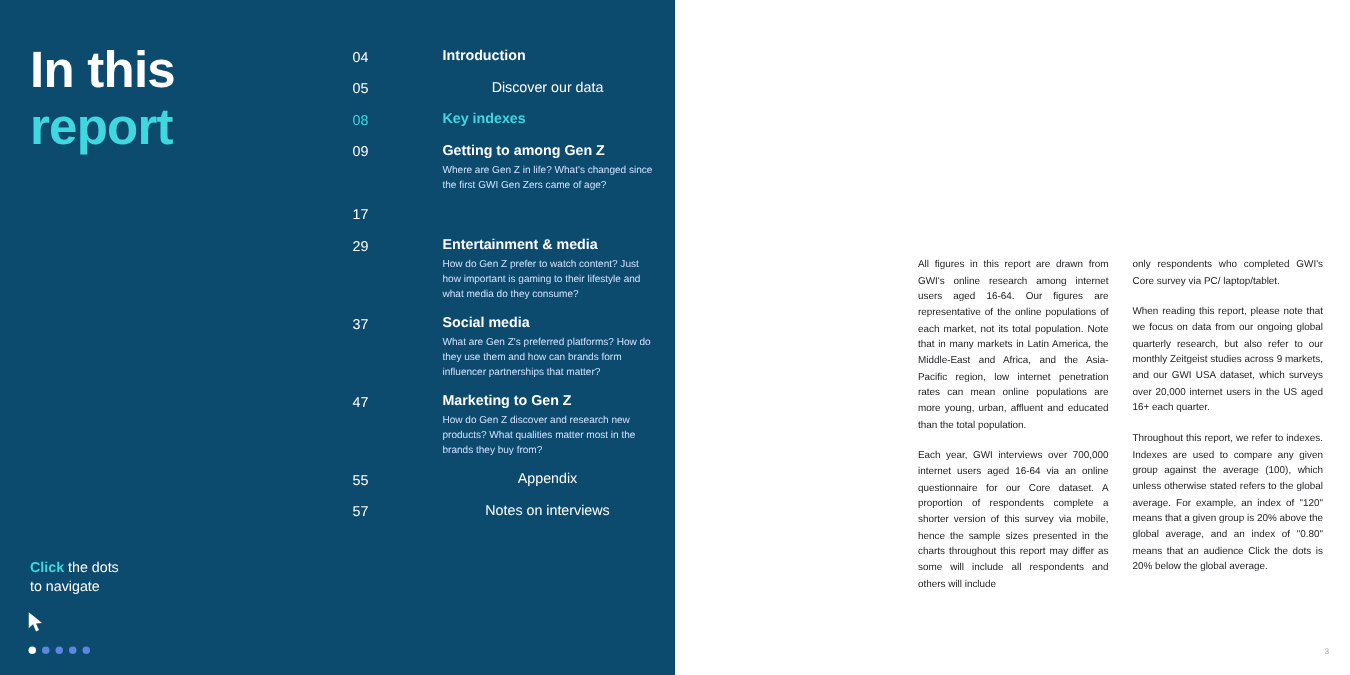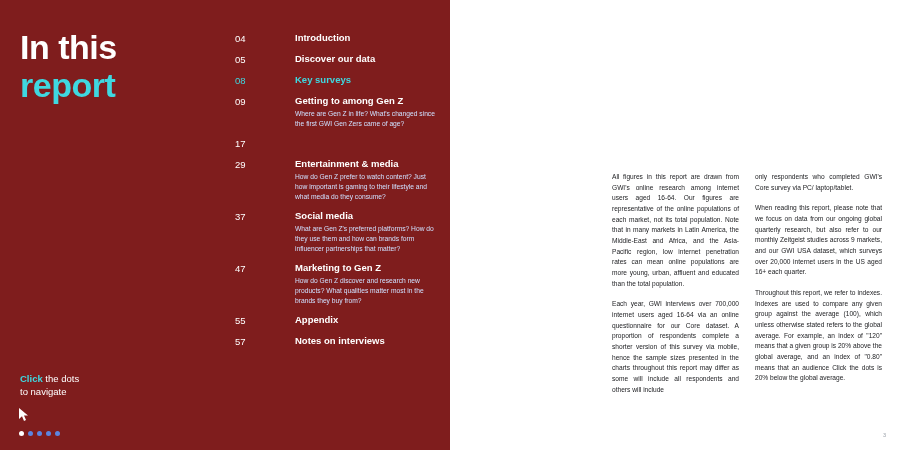--- a/index.html
+++ b/index.html
@@ -18,21 +18,21 @@
     width: 900px;
     height: 450px;
     display: flex;
   }
 
   
   .left-page {
     position: relative;
     width: 450px;
     height: 450px;
-    background: #7f1d1d;
+    background: #0c4a6e;
     color: #ffffff;
     box-sizing: border-box;
   }
   .title-block {
     position: absolute;
     left: 20px;
     top: 30px;
     line-height: 1.0;
   }
   .title-line1 {
@@ -69,21 +69,21 @@
     padding-top: 1px;
   }
   .toc-num.accent { color: #3fd8e0; }
   .toc-body { flex: 1; margin-left: 32px; }
   .toc-label {
     font-size: 9.5px;
     color: #ffffff;
     font-weight: bold;
     line-height: 1.25;
   }
-  .toc-label.plain { font-weight: bold; }
+  .toc-label.plain { font-weight: normal; text-align: center; }
   .toc-label.accent { color: #3fd8e0; }
   .toc-desc {
     font-size: 6.7px;
     line-height: 1.45;
     color: #cfe0ff;
     margin-top: 2px;
   }
 
   .click-note {
     position: absolute;
@@ -176,21 +176,21 @@
       <div class="toc-row">
         <div class="toc-num">05</div>
         <div class="toc-body">
           <div class="toc-label plain">Discover our data</div>
         </div>
       </div>
 
       <div class="toc-row">
         <div class="toc-num accent">08</div>
         <div class="toc-body">
-          <div class="toc-label accent">Key surveys</div>
+          <div class="toc-label accent">Key indexes</div>
         </div>
       </div>
 
       <div class="toc-row">
         <div class="toc-num">09</div>
         <div class="toc-body">
           <div class="toc-label">Getting to among Gen Z</div>
           <div class="toc-desc">Where are Gen Z in life? What's changed since the first GWI Gen Zers came of age?</div>
         </div>
       </div>

